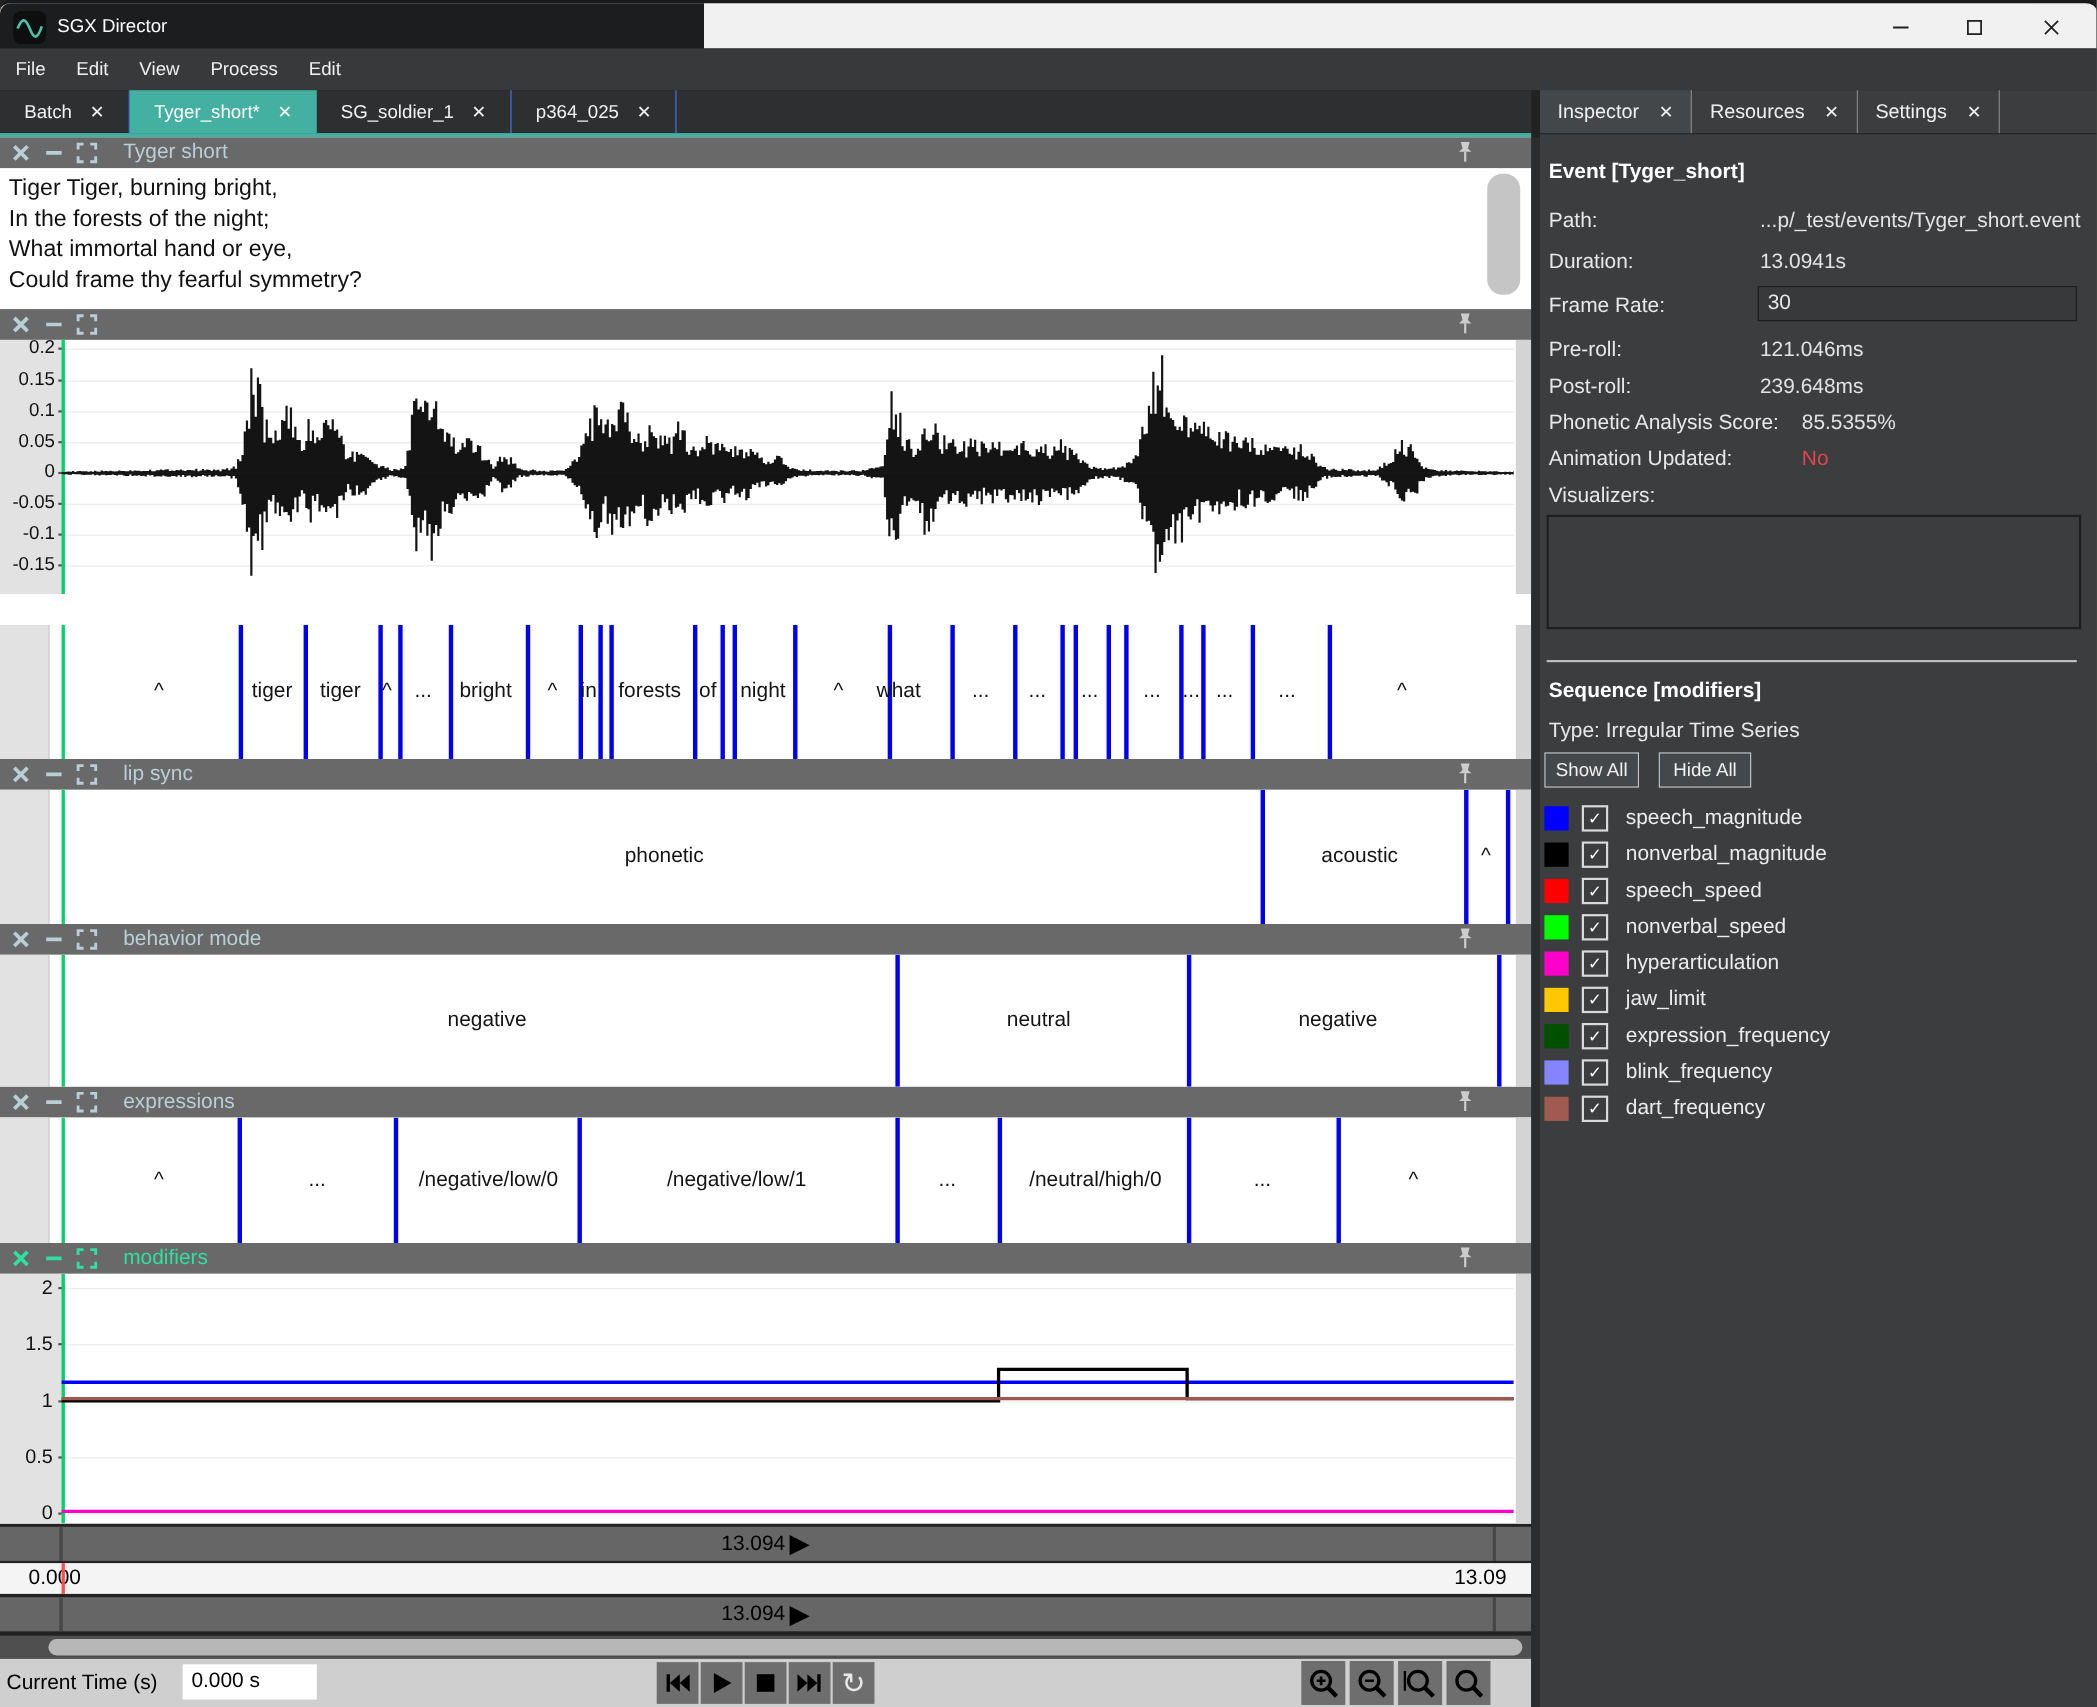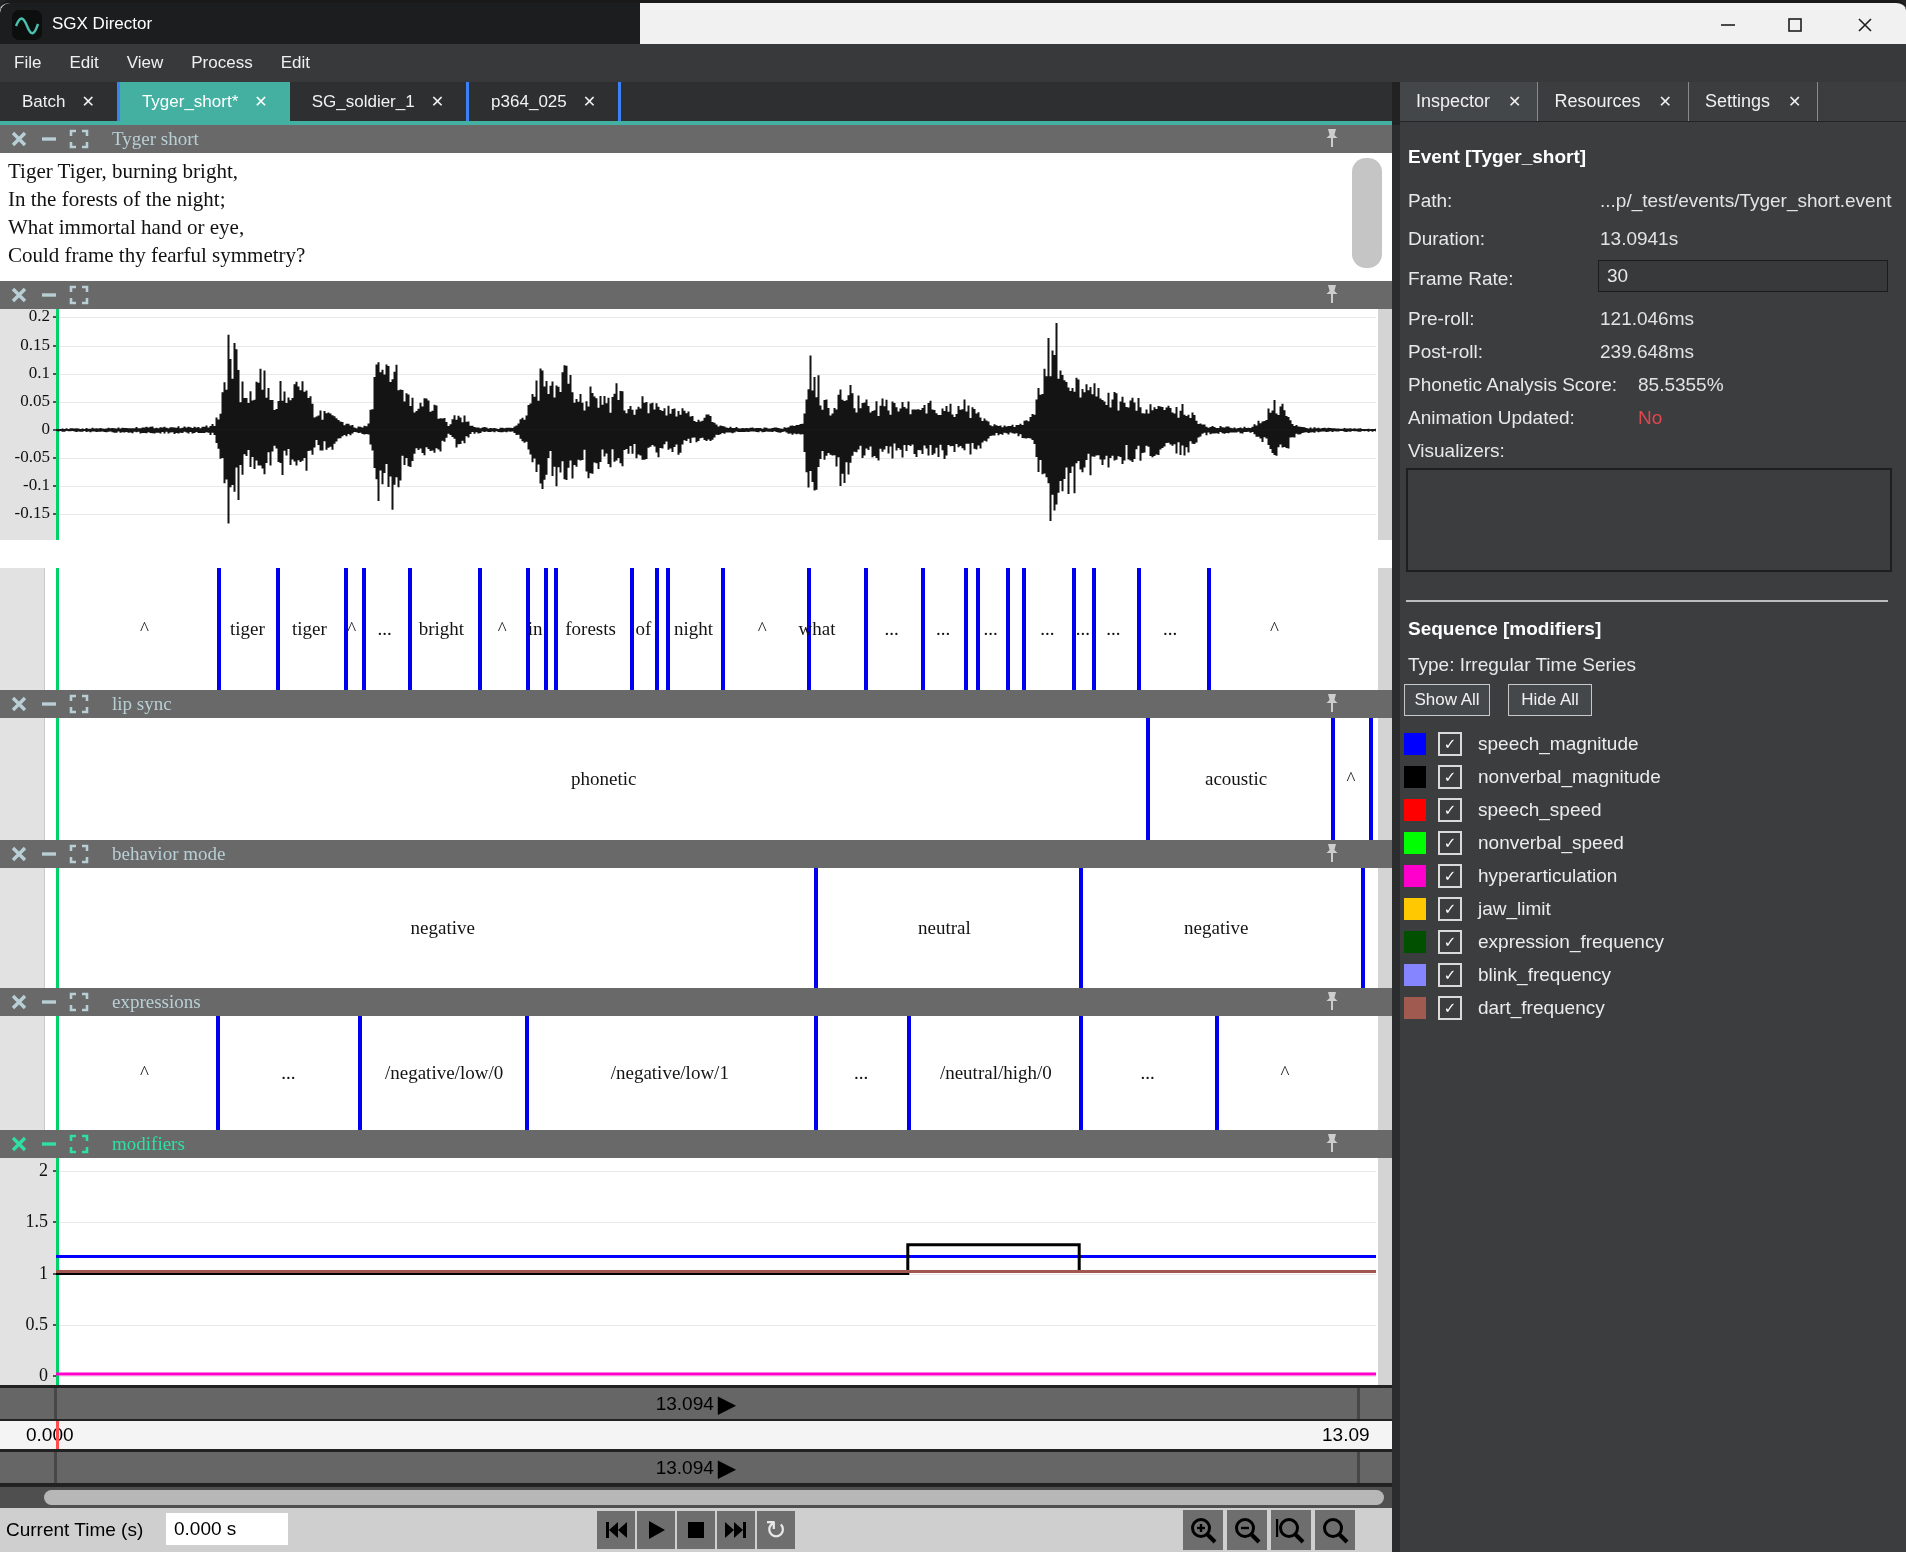--- a/index.html
+++ b/index.html
@@ -9,25 +9,25 @@
   #titlebar{left:0;top:0;width:1906px;height:44px;background:#f1f1f1;border-top:3px solid #1a1a1a;box-sizing:border-box;border-radius:10px 10px 0 0;}
   #titlebar-dark{left:0;top:0;width:640px;height:44px;background:#1b1d1e;border-radius:10px 0 0 0;}
   #app-title{left:52px;top:11px;color:#fff;font-size:17px;}
   #app-icon{left:12px;top:7px;width:30px;height:30px;background:#0d0f0f;border-radius:7px;}
   .winctl{top:4px;width:46px;height:36px;display:flex;align-items:center;justify-content:center;color:#1f1f1f;font-size:18px;}
   
   #menubar{left:0;top:44px;width:1906px;height:38px;background:#37393b;display:flex;align-items:center;}
   .menu-item{color:#f0f0f0;font-size:17px;padding:0 14px;height:38px;line-height:38px;}
   
   #tabbar{left:0;top:82px;width:1392px;height:43px;background:#2d2f31;display:flex;align-items:stretch;border-bottom:4px solid #43b0a1;box-sizing:border-box;}
-  .tab{display:flex;align-items:center;gap:16px;padding:0 22px;color:#f2f2f2;font-size:17px;border-right:3px solid #3b82f6;}
+  .tab{display:flex;align-items:center;gap:16px;padding:0 22px;color:#f2f2f2;font-size:17px;border-right:1px solid #3b82f6;}
   .tab.active{background:#43b0a1;color:#fff;border-right:none;}
   .tab .x{font-size:16px;font-weight:bold;}
   
-  #main{left:0;top:125px;width:1392px;height:1260px;background:#fff;font-family:Liberation Serif, serif;}
+  #main{left:0;top:125px;width:1392px;height:1260px;background:#fff;}
   .phdr{left:0;width:1392px;height:28px;background:#696969;display:flex;align-items:center;}
   .phdr .ico{width:22px;height:22px;margin-left:8px;display:flex;align-items:center;justify-content:center;}
   .phdr .ptitle{margin-left:22px;font-size:19px;color:#b9cfd6;}
   .phdr.sel .ptitle{color:#2fe0a2;}
   .phdr .pin{position:absolute;left:1322px;top:3px;width:22px;height:22px;}
   .pcontent{left:0;width:1392px;background:#fff;overflow:hidden;}
   .gutter{position:absolute;left:0;top:0;background:#e2e2e2;border-right:1px solid #c9c9c9;}
   .rstrip{position:absolute;left:1378px;top:0;width:14px;height:100%;background:#d4d4d4;}
   .playhead{position:absolute;left:56px;top:0;width:3px;height:100%;background:#00d26a;}
   .vline{position:absolute;top:0;width:4px;height:100%;background:#0000ee;}

